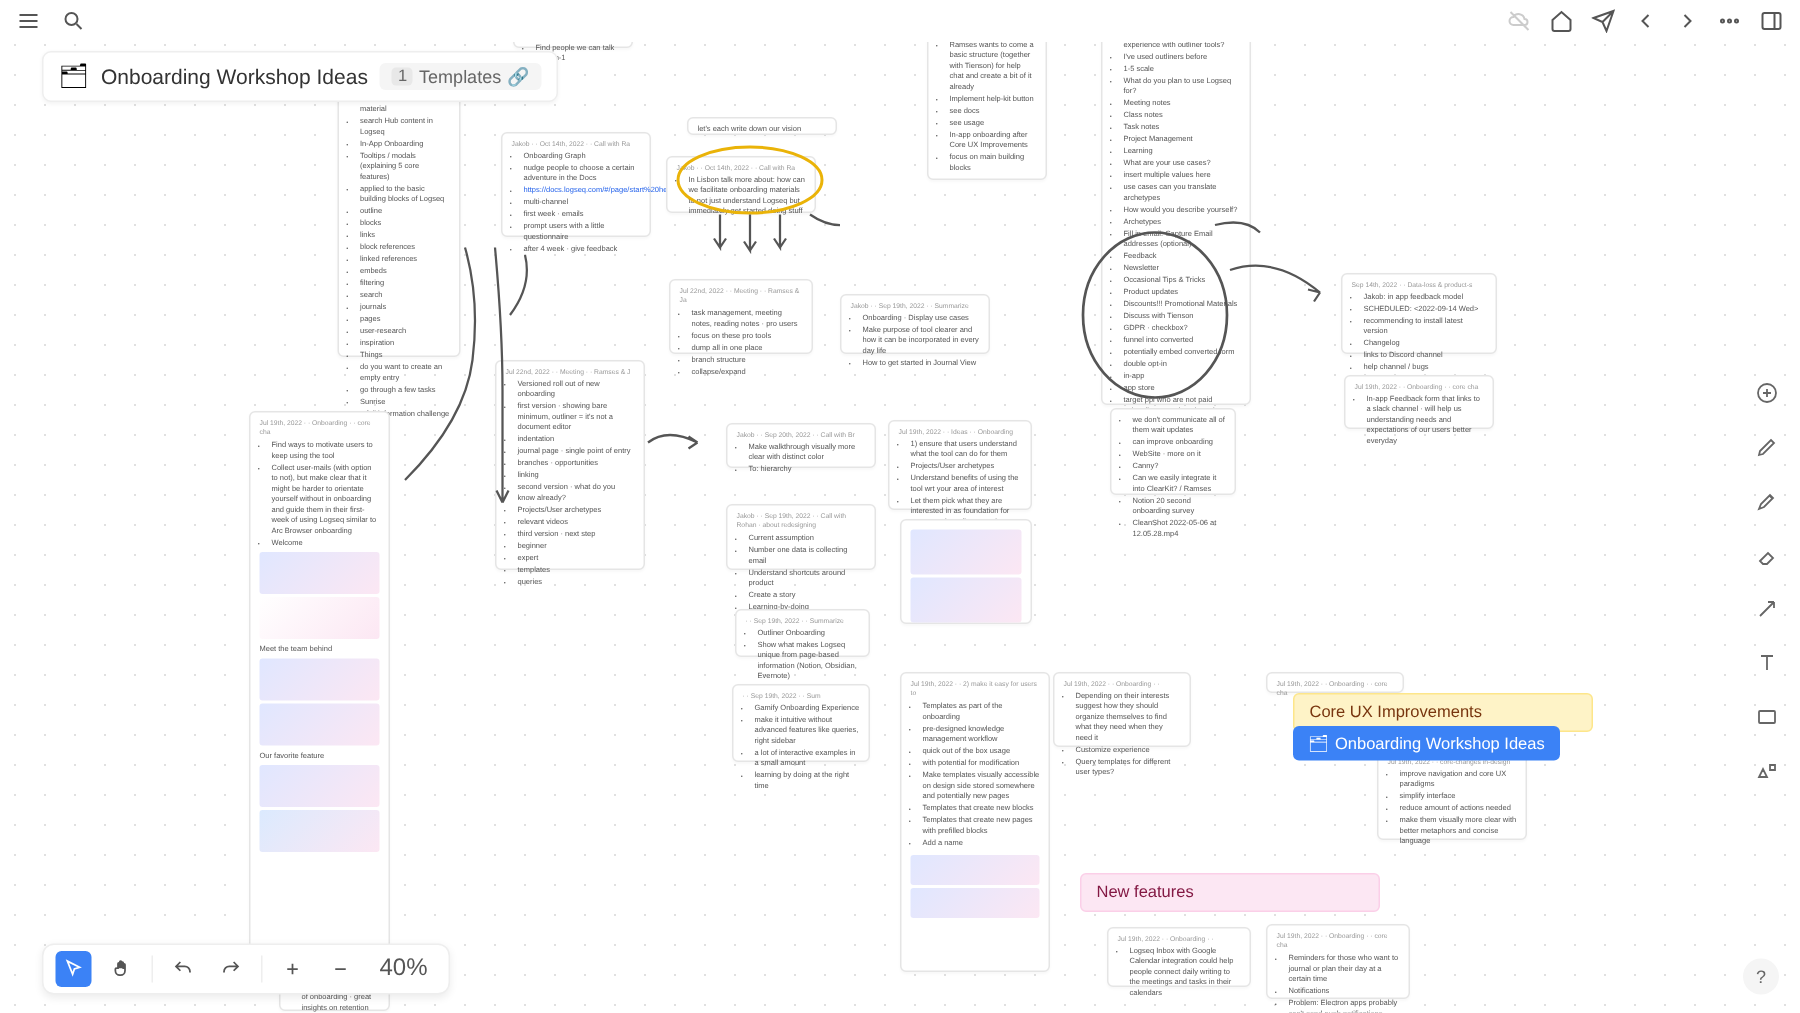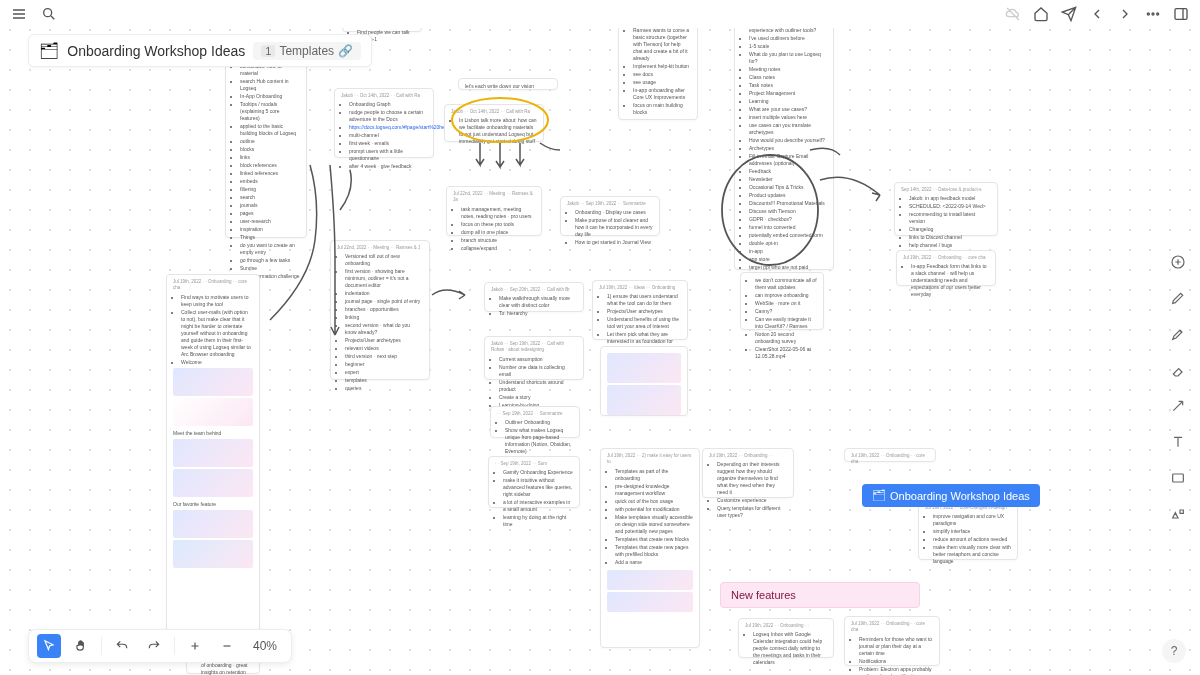--- a/index.html
+++ b/index.html
@@ -25,21 +25,21 @@
 .sticky-pink{background:#fce7f3;border:1px solid #fbcfe8;border-radius:4px;padding:6px 10px;font-size:11px;color:#831843}
 .img-ph{background:linear-gradient(135deg,#e0e7ff,#fce7f3);border-radius:2px;margin:2px 0}
 .right-tools{position:absolute;right:10px;top:250px;display:flex;flex-direction:column;gap:12px;z-index:10}
 .tool-btn{width:24px;height:24px;display:flex;align-items:center;justify-content:center;cursor:pointer;color:#666;border-radius:4px}
 .tool-btn svg{width:16px;height:16px;stroke:currentColor;fill:none;stroke-width:1.8}
 .bottom-tools{position:absolute;bottom:12px;left:28px;display:flex;align-items:center;gap:8px;background:#fff;border:1px solid #eee;border-radius:8px;padding:4px 8px;box-shadow:0 2px 6px rgba(0,0,0,.08);z-index:10}
 .bt-btn{width:24px;height:24px;display:flex;align-items:center;justify-content:center;cursor:pointer;border-radius:4px;color:#555}
 .bt-btn.active{background:#3b82f6;color:#fff}
 .bt-btn svg{width:14px;height:14px;stroke:currentColor;fill:none;stroke-width:2}
 .bt-sep{width:1px;height:18px;background:#eee}
-.zoom-pct{font-size:12px;color:#555;padding:0 6px}
+.zoom-pct{font-size:16px;color:#555;padding:0 6px}
 .help-btn{position:absolute;bottom:12px;right:14px;width:24px;height:24px;border-radius:50%;background:#f5f5f5;display:flex;align-items:center;justify-content:center;font-size:12px;color:#666;cursor:pointer;z-index:10}
 .scribble{position:absolute;pointer-events:none;z-index:2}
 </style>
 </head>
 <body>
 
 <div class="dot-grid"></div>
 
 <div class="topbar">
   <div class="topbar-left">
@@ -382,20 +382,21 @@
       <ul id="c27">
         <li>Reminders for those who want to journal or plan their day at a certain time</li>
         <li>Notifications</li>
         <li>Problem: Electron apps probably can't send push notifications when closed</li>
       </ul>
     </div>
 <div class="card" style="left:844px;top:448px;width:92px;height:14px">
       <div class="hdr">Jul 19th, 2022 · · Onboarding · · core cha</div>
     </div>
 
+<div class="sticky-yellow" style="position:absolute;left:862px;top:462px;width:200px"><span>Core UX Improvements</span></div>
 <div class="sticky-blue" style="position:absolute;left:862px;top:484px">
       <span>🗂</span>
       <span>Onboarding Workshop Ideas</span>
     </div>
 <div class="sticky-pink" style="position:absolute;left:720px;top:582px;width:200px"><span>New features</span></div>
 
 <svg class="scribble" style="left:260px;top:160px;width:200px;height:180px" viewBox="0 0 200 180">
       <path d="M50 5 Q60 40 55 80 Q50 120 10 160 M70 5 Q75 60 75 100 Q75 140 75 175 M75 175 l-4 -8 M75 175 l4 -8 M90 10 Q95 30 80 50" stroke="#555" stroke-width="1.5" fill="none"></path>
     </svg>
 <svg class="scribble" style="left:450px;top:95px;width:120px;height:80px" viewBox="0 0 120 80">

